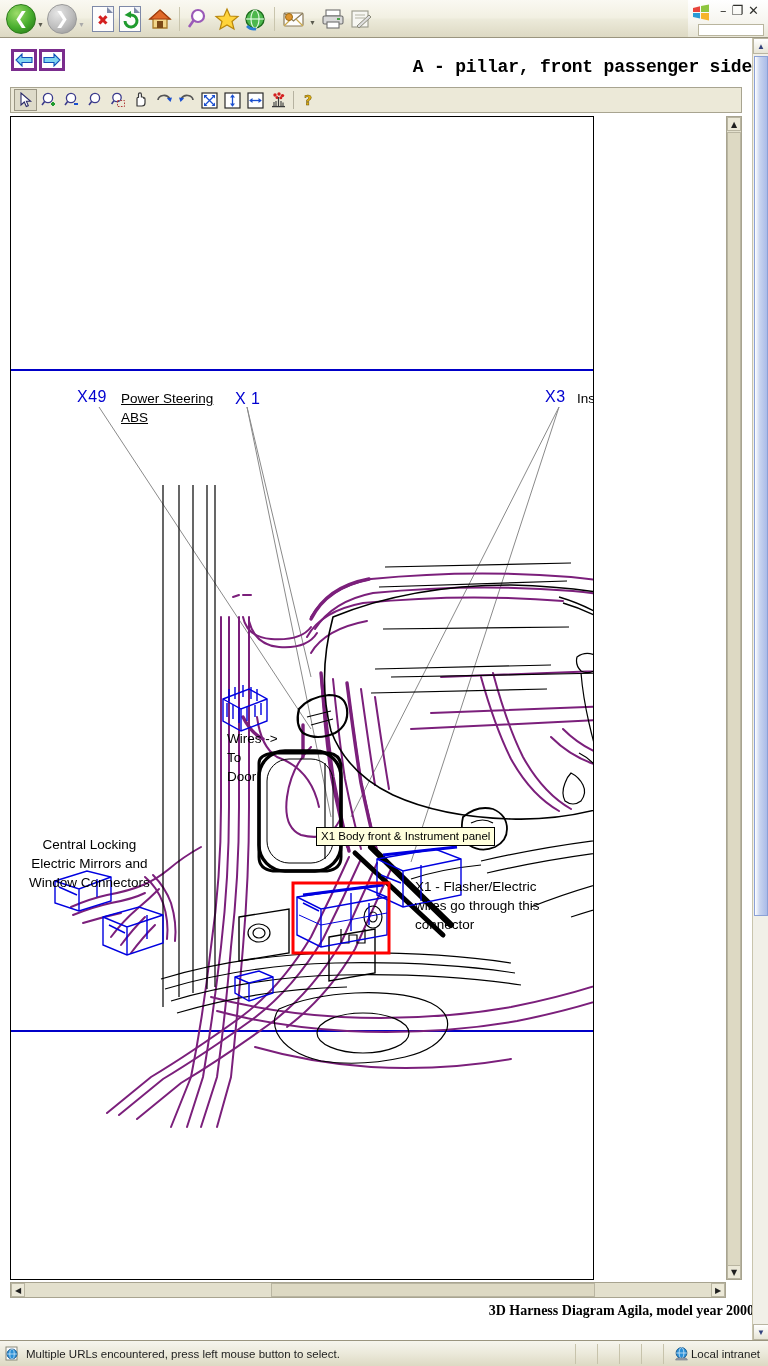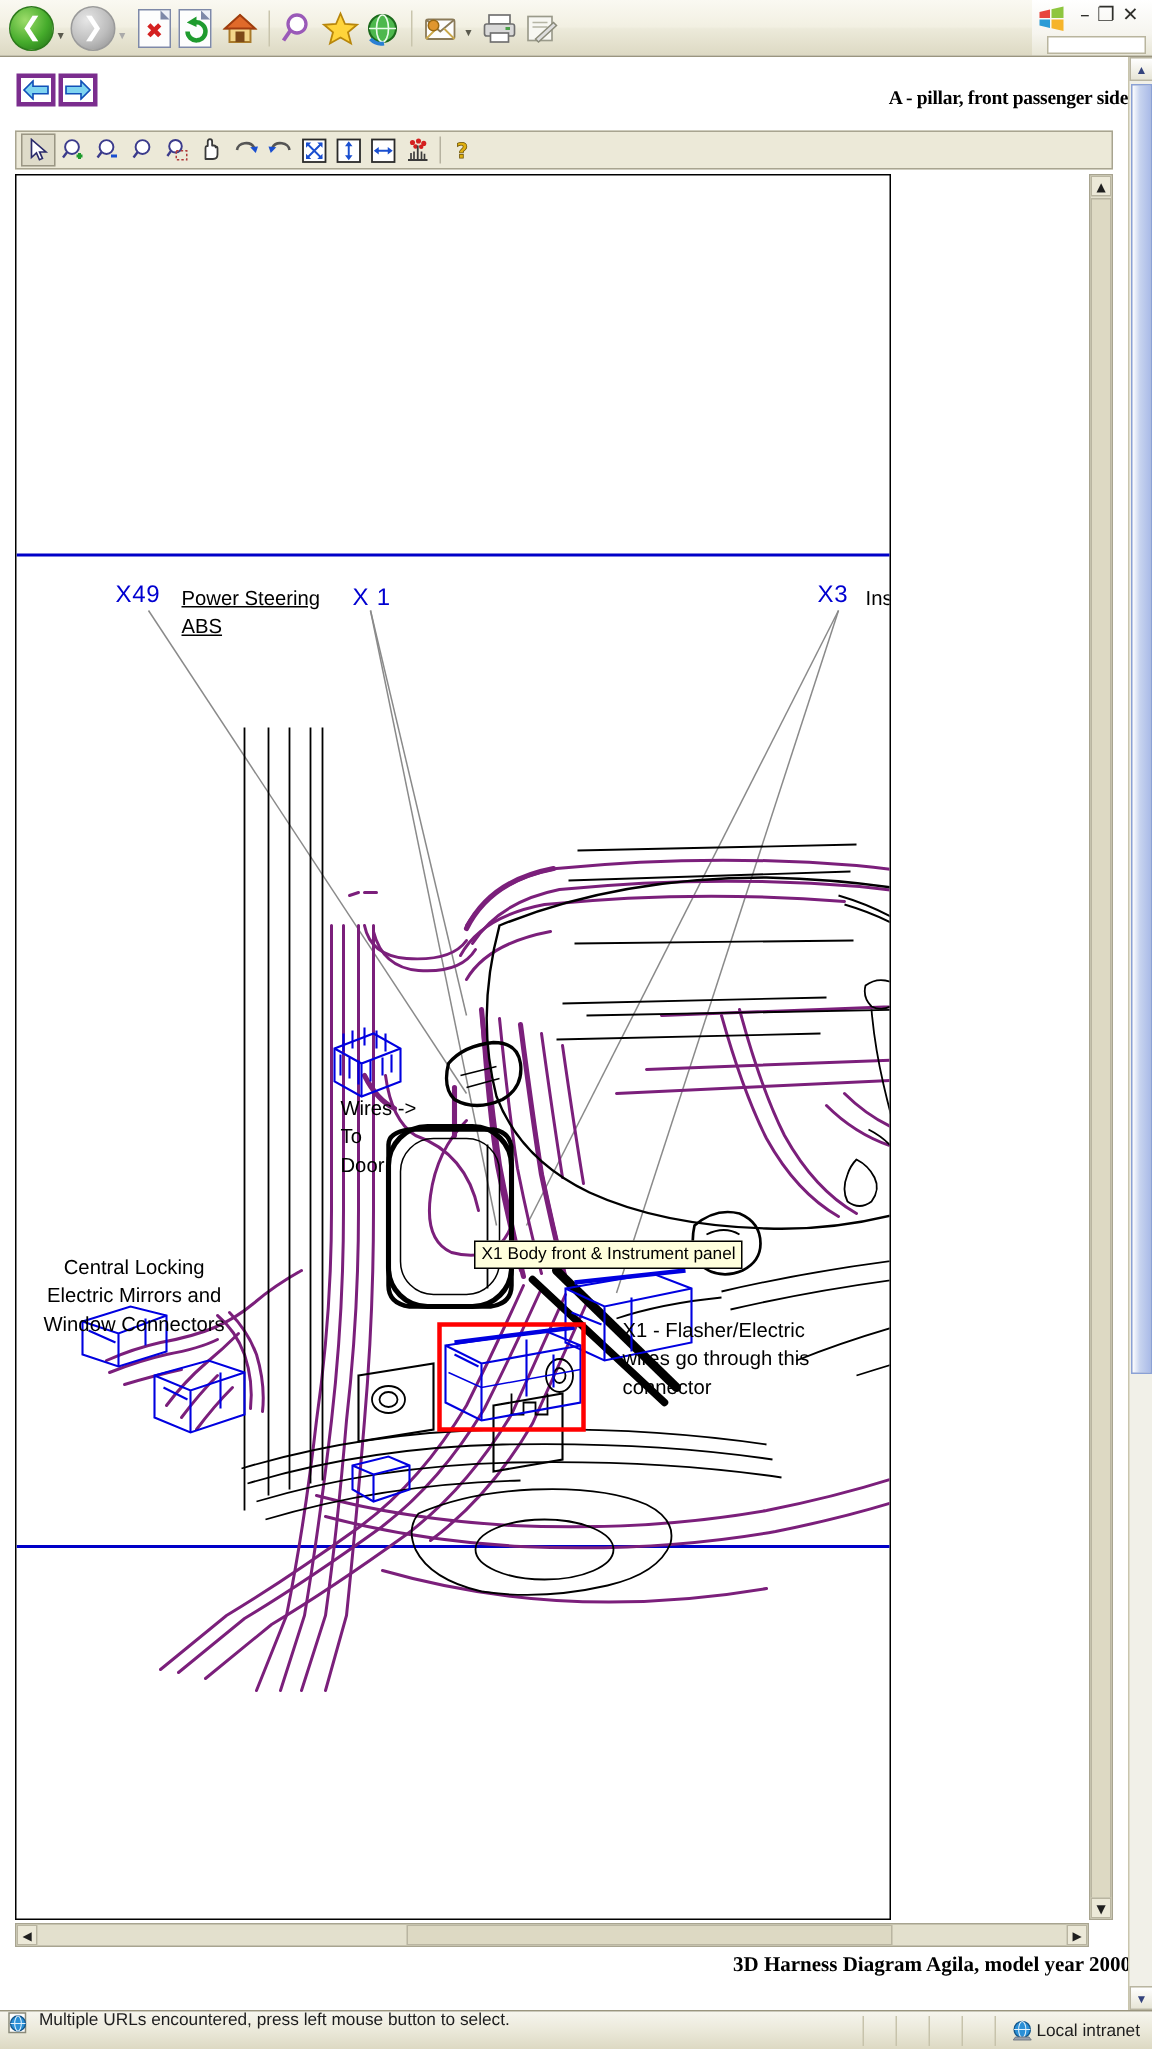--- a/index.html
+++ b/index.html
@@ -49,21 +49,21 @@
 
   
   .docarea { position: absolute; left: 0; top: 38px; width: 752px; height: 1300px; background: #ffffff; }
   .navrow { position: absolute; left: 0; top: 39px; width: 752px; height: 37px; background: #ffffff; }
   .navbtn { position: absolute; top: 10px; width: 26px; height: 22px;
      border: 3px solid #7b2d8e; background: #ffffff; display:flex; align-items:center; justify-content:center; }
   .navbtn.back { left: 11px; }
   .navbtn.fwd  { left: 39px; }
   .page-title {
     position: absolute; right: 16px; top: 57px;
-    font-family: Liberation Serif, serif; font-weight: bold; font-size: 13px;
+    font-family: Liberation Mono, monospace; font-weight: bold; font-size: 18px;
     color: #000000; letter-spacing: -0.2px; white-space: nowrap;
   }
 
   
   .viewer-tb {
     position: absolute; left: 10px; top: 87px; width: 732px; height: 26px;
     background: #ece9d8; border: 1px solid #a8a490;
     display: flex; align-items: center; padding-left: 3px;
   }
   .vtb-btn { width: 23px; height: 22px; display:flex; align-items:center; justify-content:center;
@@ -108,21 +108,21 @@
   .ps-arrow { position:absolute; left:0; width:16px; height:16px; background:linear-gradient(#ffffff,#e7e5d6);
      border:1px solid #b9b5a1; display:flex; align-items:center; justify-content:center; font-size:8px; color:#34437d;}
   .ps-up{top:0;} .ps-dn{bottom:0;}
   .ps-thumb { position:absolute; left:1px; top:18px; width:14px; height:860px;
      background: linear-gradient(to right,#ffffff,#c8d4ef 40%, #aabbe8 100%); border:1px solid #8ba1d6; }
 
   
   .statusbar {
     position: absolute; left: 0; bottom: 0; width: 768px; height: 26px;
     background: linear-gradient(to bottom,#f6f5ee 0%, #ebe9da 50%, #ddd9c3 100%);
-    border-top: 1px solid #9a957f; display: flex; align-items: flex-start;
+    border-top: 1px solid #9a957f; display: flex; align-items: center;
   }
   .sb-text { font-size: 11.5px; color: #1d1d1d; margin-left: 6px; white-space: nowrap; }
   .sb-cells { margin-left: auto; display: flex; align-items: center; height: 100%; }
   .sb-cell { width: 22px; height: 20px; border-left: 1px solid #c7c3ab; }
   .sb-zone { display:flex; align-items:center; gap:2px; padding: 0 8px 0 10px;
      border-left: 1px solid #c7c3ab; height: 20px; }
   .sb-zone span { font-size: 11.5px; color:#1d1d1d; white-space: nowrap; }
 
   
   .ann { position: absolute; font-size: 13.5px; color: #000000; line-height: 19px;

